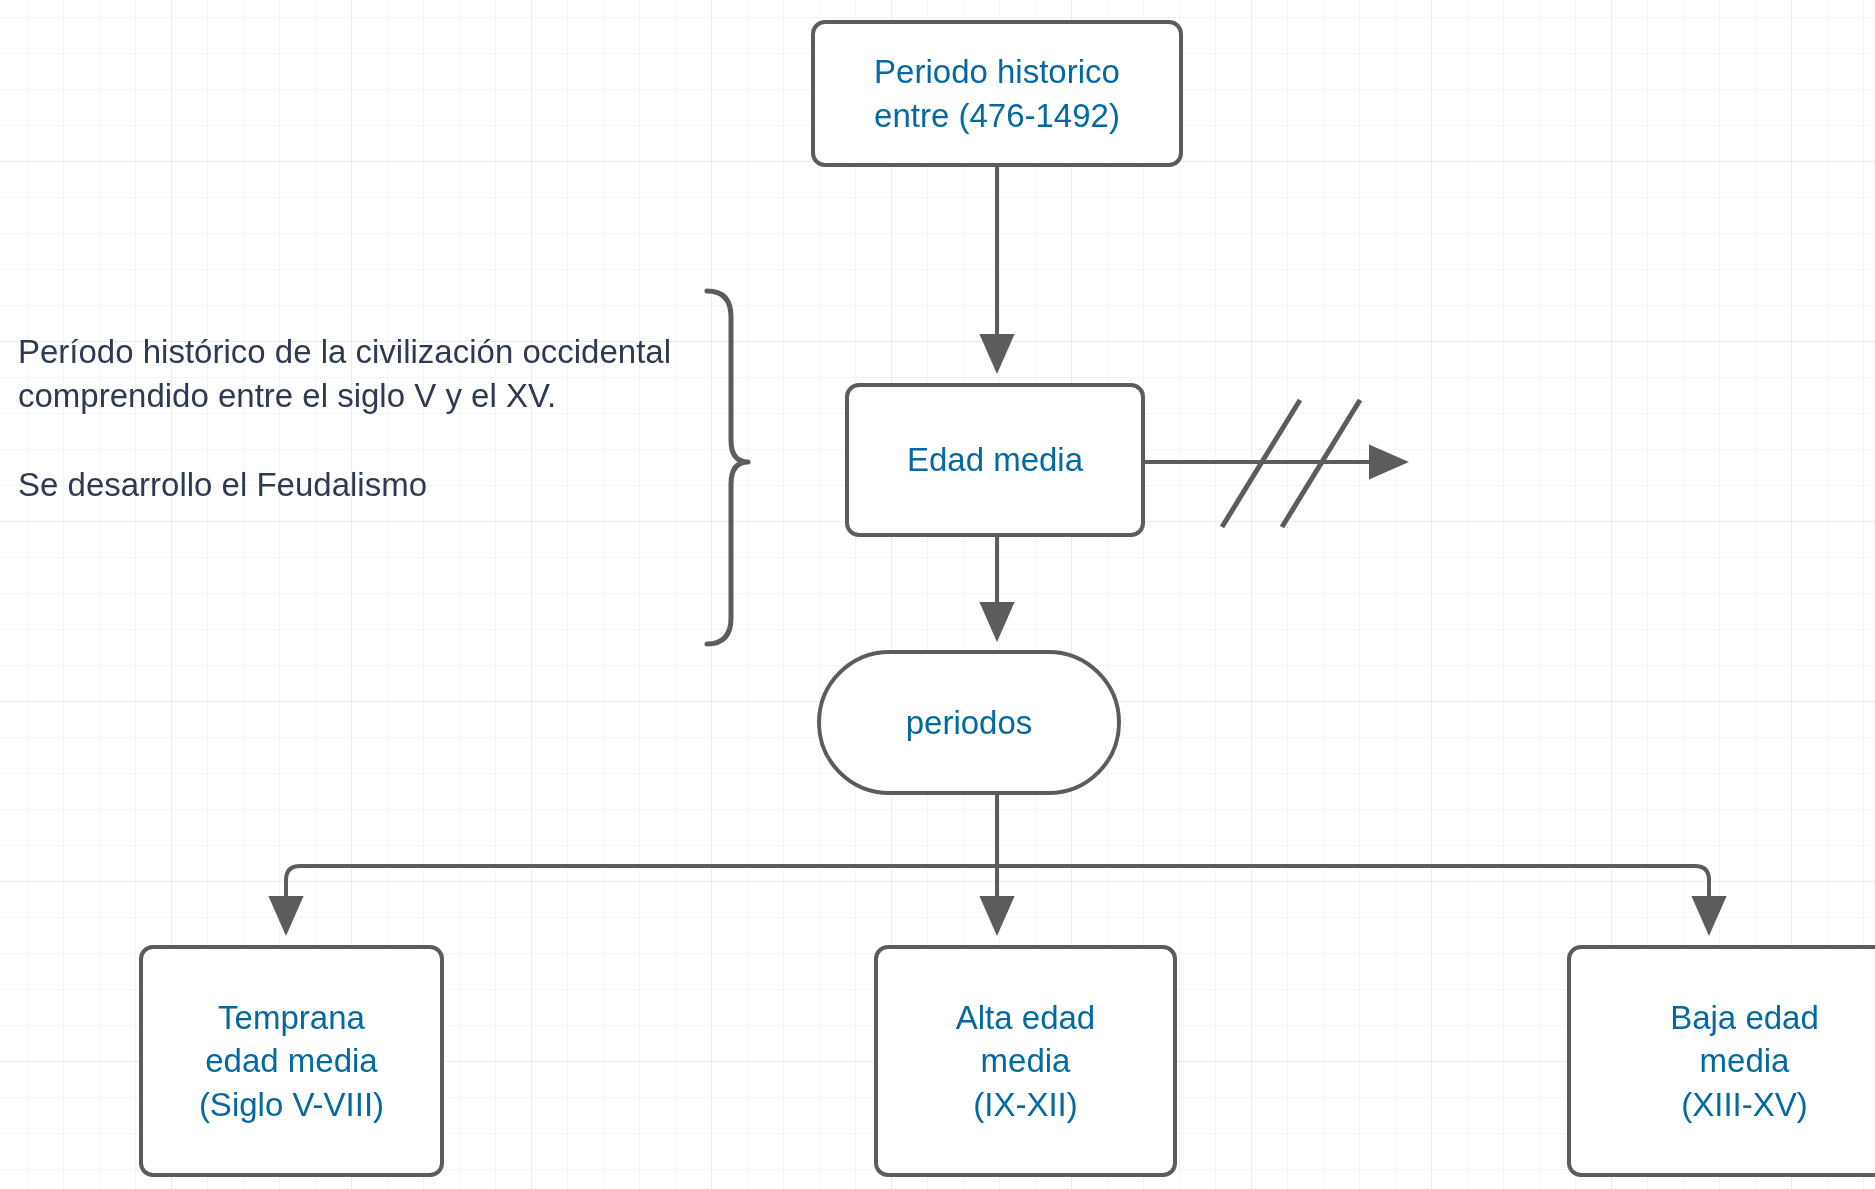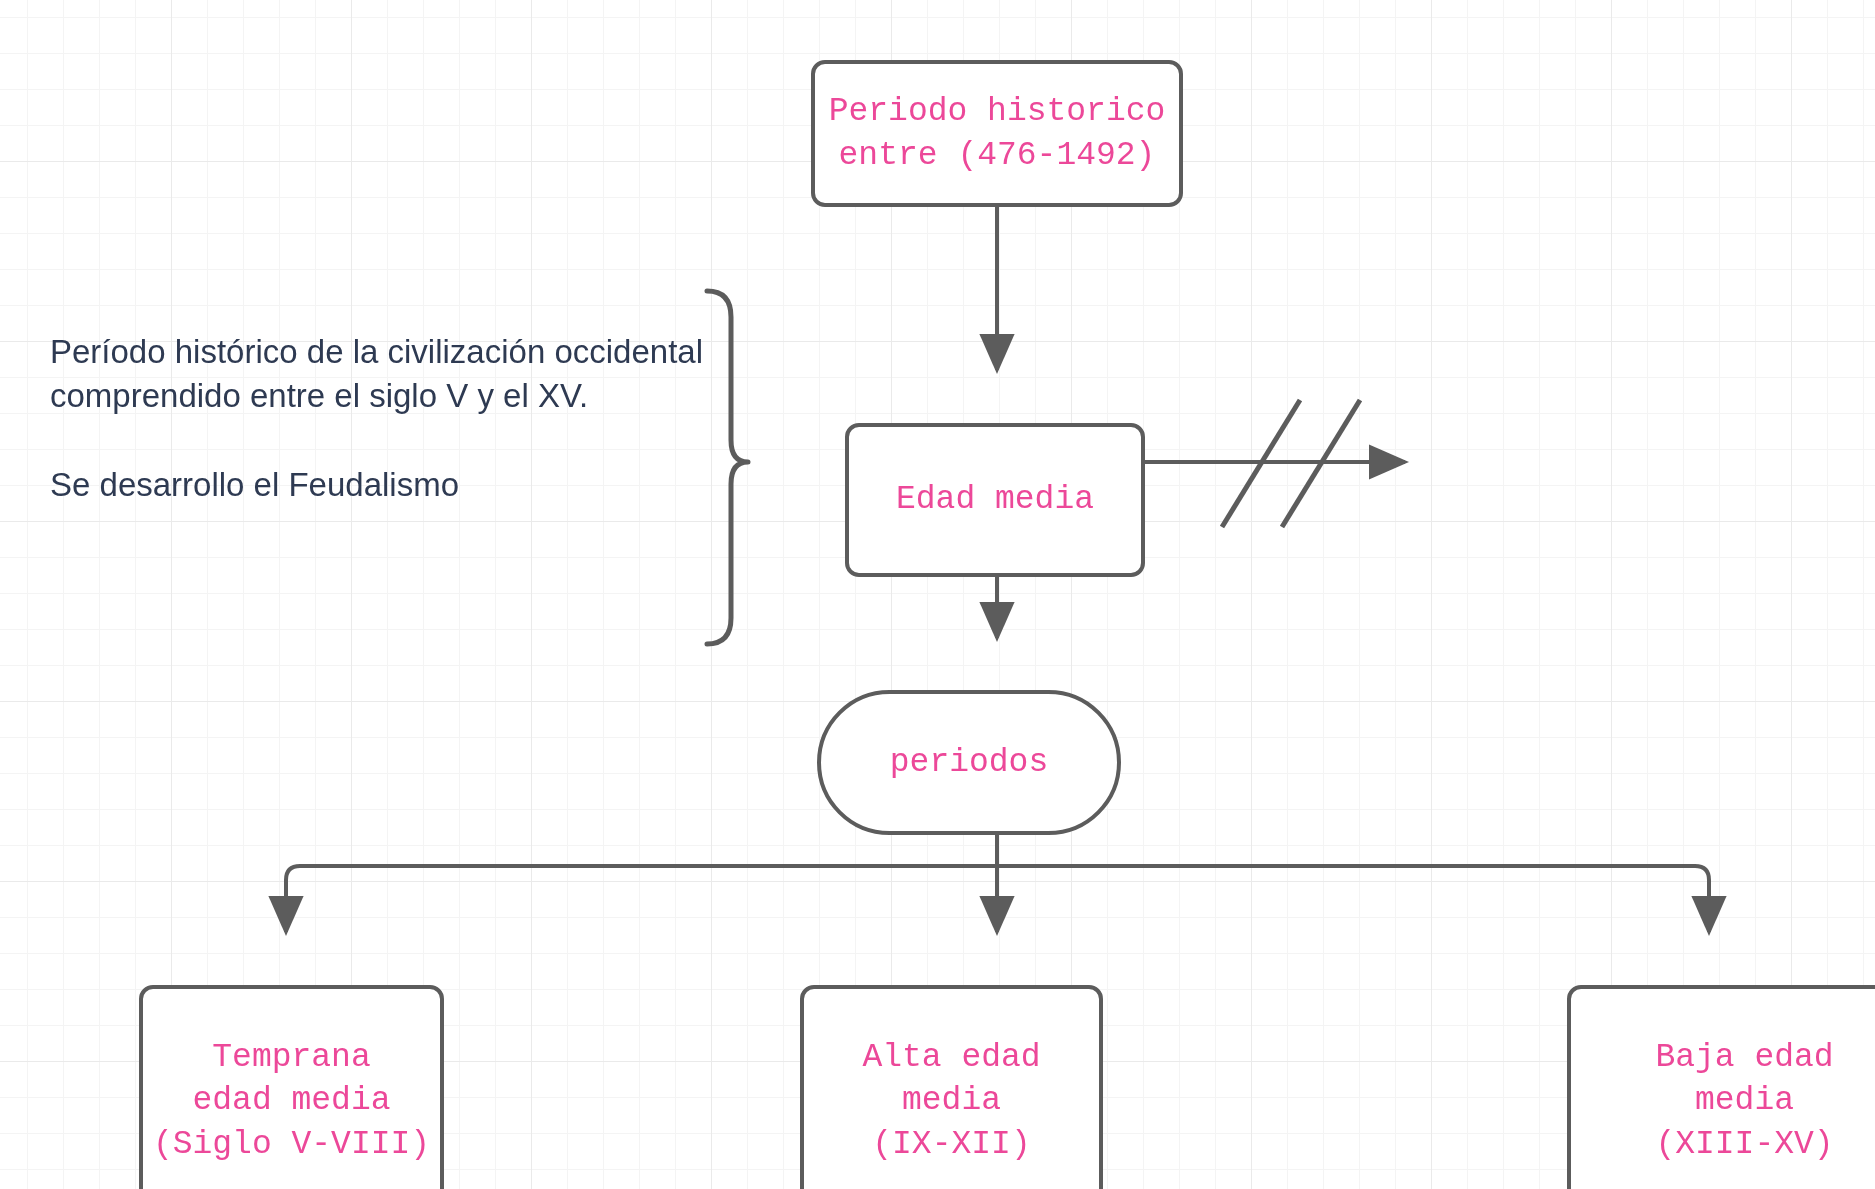--- a/index.html
+++ b/index.html
@@ -32,52 +32,50 @@
     top: 0;
     width: 1875px;
     height: 1189px;
     pointer-events: none;
   }
   .node {
     position: absolute;
     box-sizing: border-box;
     border: 4px solid #5c5c5c;
     background: #ffffff;
-    color: #ec4899;
+    color: #0369a1;
     display: flex;
     align-items: center;
     justify-content: center;
     text-align: center;
     line-height: 1.32;
     font-size: 33px;
-    font-family: Liberation Mono, monospace;
+    font-family: Liberation Sans, sans-serif;
     white-space: pre-line;
-    margin-top: 40px;
   }
   .node-rect { border-radius: 14px; }
   .node-pill { border-radius: 90px; }
 
   #node-top     { left: 811px;  top: 20px;  width: 372px; height: 147px; }
   #node-edad    { left: 845px;  top: 383px; width: 300px; height: 154px; }
   #node-periodos{ left: 817px;  top: 650px; width: 304px; height: 145px; }
   #node-temprana{ left: 139px;  top: 945px; width: 305px; height: 232px; }
-  #node-alta    { left: 800px;  top: 945px; width: 303px; height: 232px; }
+  #node-alta    { left: 874px;  top: 945px; width: 303px; height: 232px; }
   #node-baja    { left: 1567px; top: 945px; width: 355px; height: 232px; }
 
   #side-note {
     position: absolute;
     left: 18px;
     top: 330px;
     width: 690px;
     color: #2e3a52;
     font-size: 33px;
     line-height: 1.34;
     font-family: "Liberation Sans", sans-serif;
     white-space: pre-line;
-    margin-left: 32px;
   }
   #edge-label {
     position: absolute;
     left: 1425px;
     top: 410px;
     width: 340px;
     color: #595959;
     font-size: 33px;
     line-height: 1.30;
     text-align: center;

